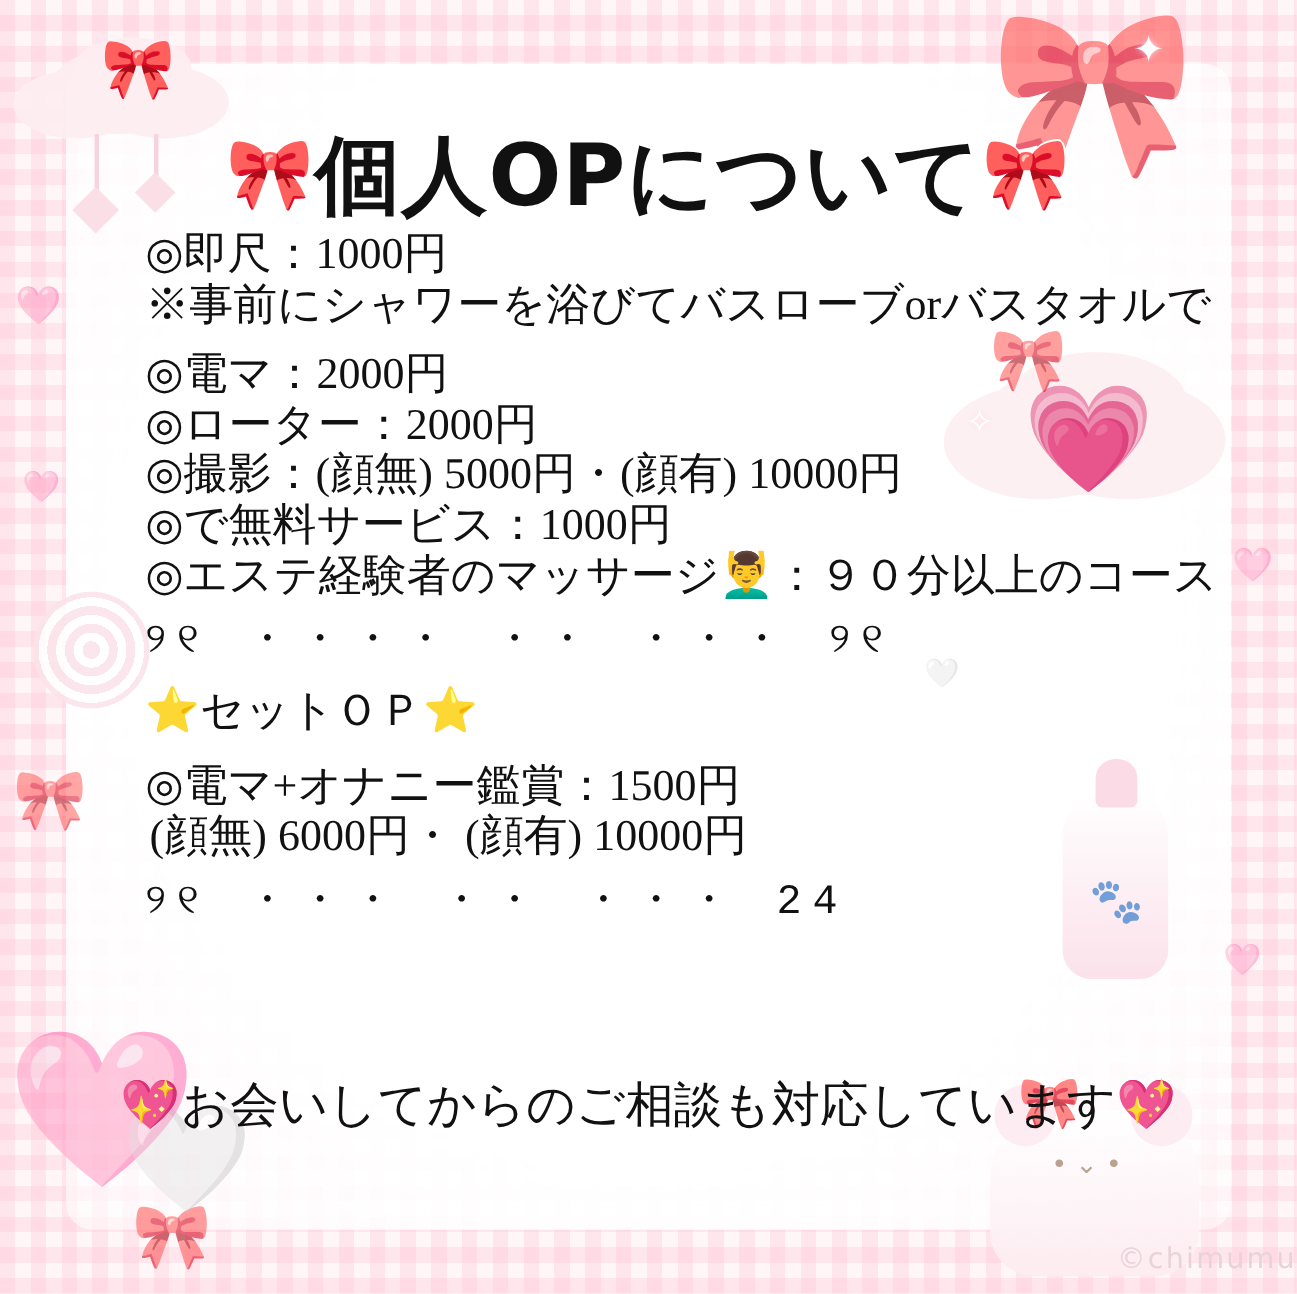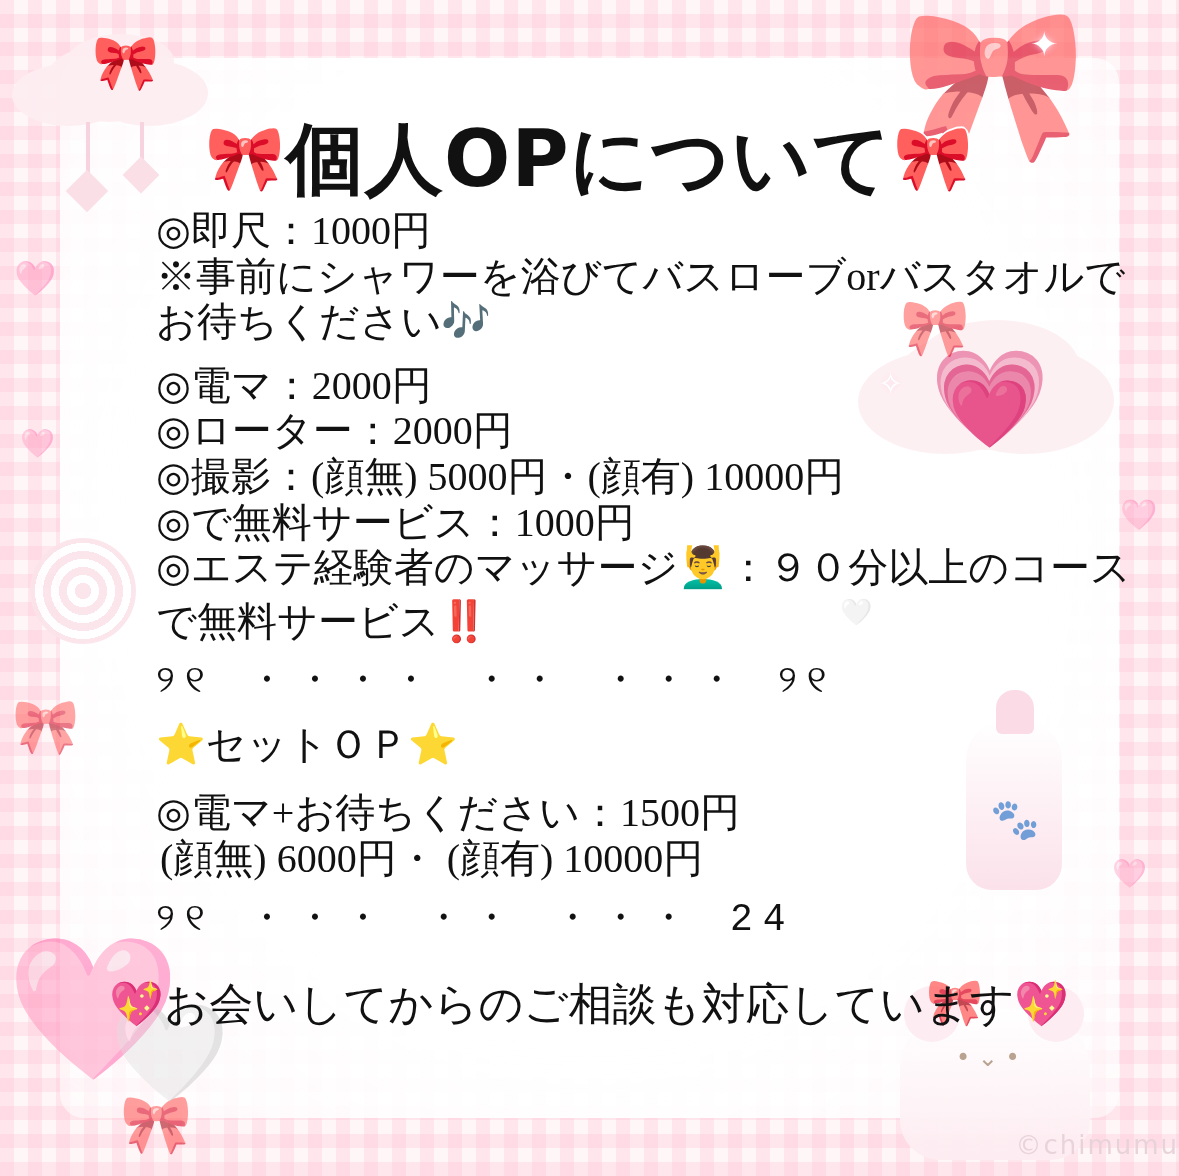--- a/index.html
+++ b/index.html
@@ -97,21 +97,20 @@
       3px 3px 0 #fff, -3px 3px 0 #fff;
     white-space: nowrap;
   }
   .title .bowemo { font-size: 64px; vertical-align: 6px; }
 
   .lines {
     position: absolute;
     top: 208px;
     left: 132px;
     width: 960px;
-    margin-left: 24px;
   }
   .line {
     color: #111;
     font-size: 40px;
     line-height: 1.14;
     white-space: nowrap;
     letter-spacing: 0px;
     font-family: "Liberation Serif", "DejaVu Serif", serif;
     font-weight: 400;
   }
@@ -211,33 +210,31 @@
 
   <div class="content">
 
     <div class="title">
       <span class="bowemo">🎀</span><span>個人OPについて</span><span class="bowemo">🎀</span>
     </div>
 
     <div class="lines">
       <div class="line">◎即尺：1000円</div>
       <div class="line">※事前にシャワーを浴びてバスローブorバスタオルで</div>
-      <div class="line">お待ちください🎶</div>
       <div class="line sp-top">◎電マ：2000円</div>
       <div class="line">◎ローター：2000円</div>
       <div class="line">◎撮影：(顔無) 5000円・(顔有) 10000円</div>
       <div class="line">◎で無料サービス：1000円</div>
       <div class="line">◎エステ経験者のマッサージ💆‍♂️：９０分以上のコース</div>
-      <div class="line sp-small">で無料サービス‼️</div>
 
       <div class="divider">୨୧ ・・・・ ・・ ・・・ ୨୧</div>
 
       <div class="setop">⭐セットＯＰ⭐</div>
 
-      <div class="line sp-top">◎電マ+お待ちください：1500円</div>
+      <div class="line sp-top">◎電マ+オナニー鑑賞：1500円</div>
       <div class="line indent"> (顔無) 6000円・ (顔有) 10000円</div>
 
       <div class="divider">୨୧ ・・・ ・・ ・・・ 24</div>
     </div>
 
     <div class="footer-line">
       <span>💖</span><span>お会いしてからのご相談も対応しています</span><span>💖</span>
     </div>
 
     <div class="watermark">©chimumu</div>

